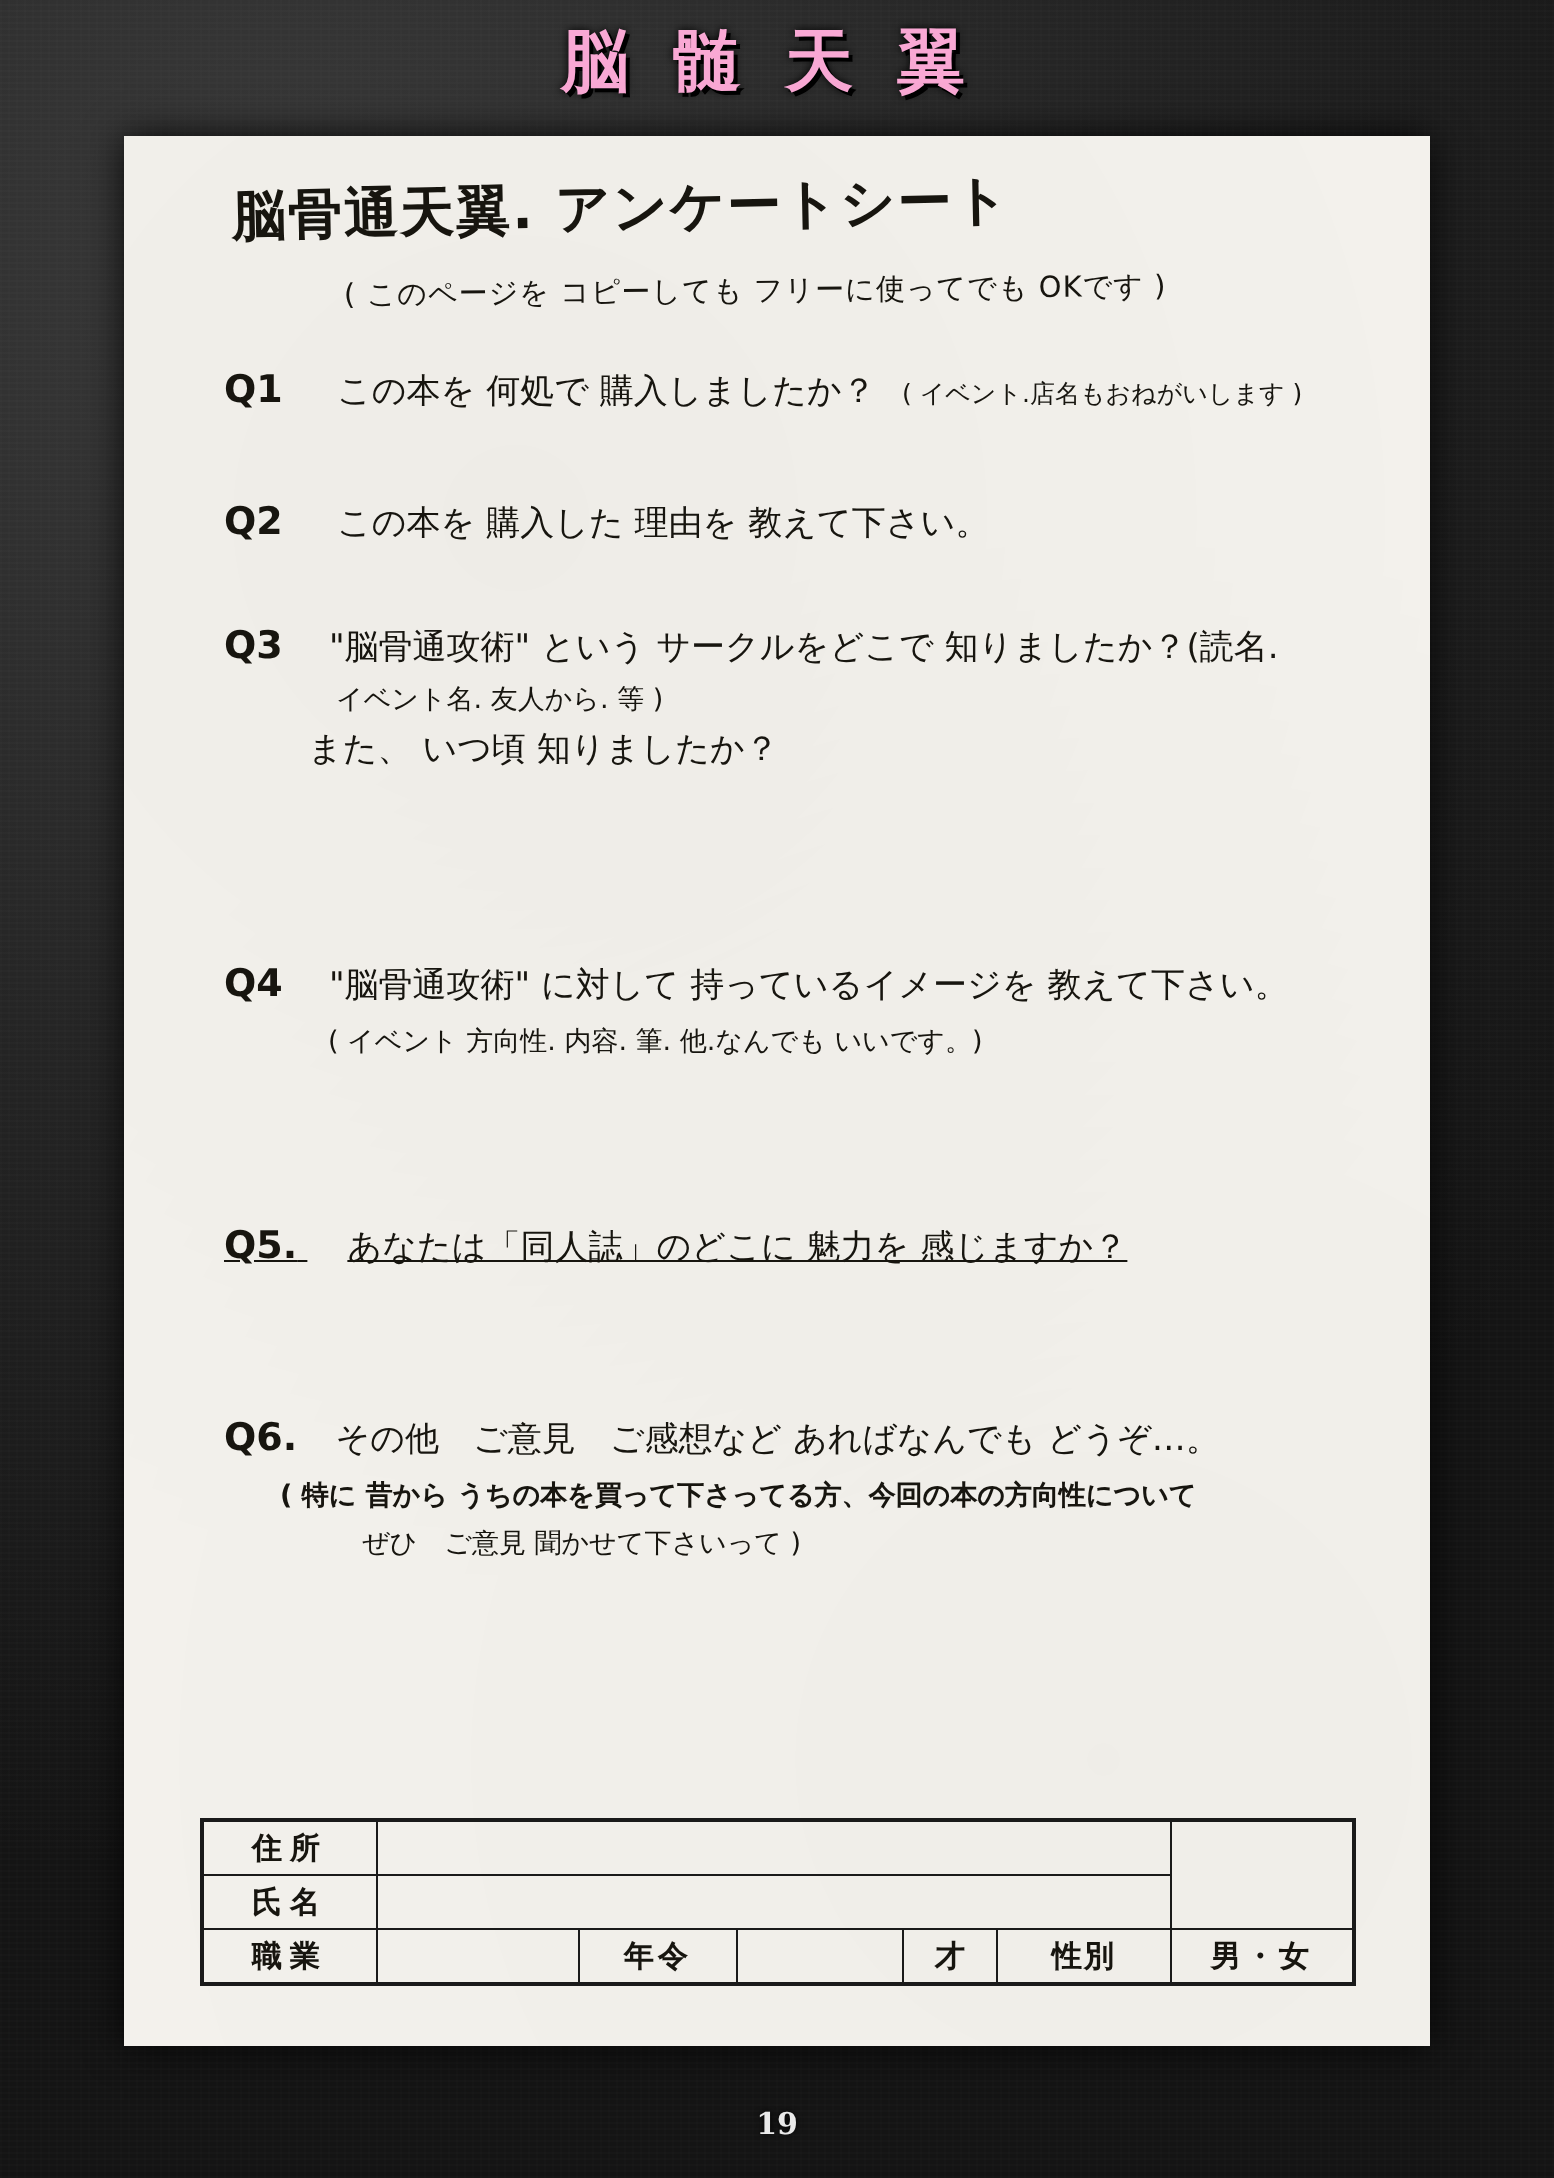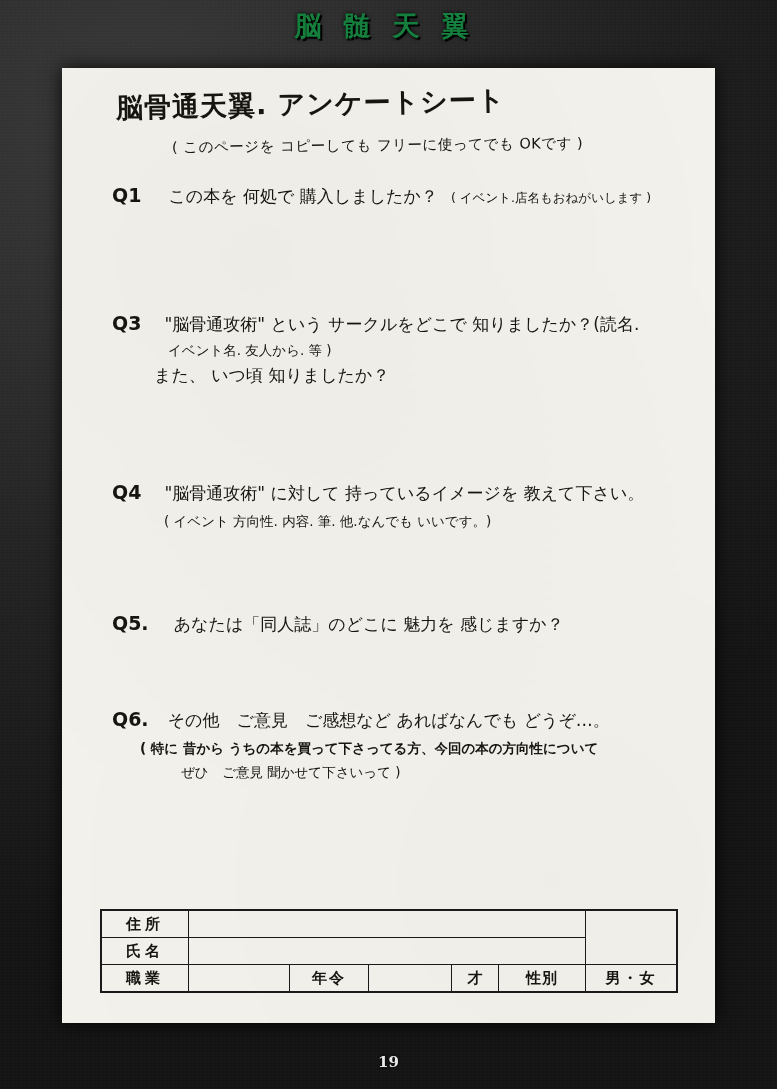--- a/index.html
+++ b/index.html
@@ -33,22 +33,22 @@
       repeating-linear-gradient(90deg, rgba(255,255,255,.04) 0 1px, rgba(0,0,0,0) 1px 4px);
   }
 
   
   .header-title {
     position: absolute;
     top: 8px;
     left: 0;
     width: 100%;
     text-align: center;
-    color: #15803d;
-    font-size: 27px;
+    color: #f9a8d4;
+    font-size: 34px;
     letter-spacing: 14px;
     font-weight: 700;
     font-family: "DejaVu Sans", sans-serif;
     text-shadow: 0 0 4px #000, 2px 2px 0 #000;
   }
   .header-title .boxed {
     display: inline-block;
     padding: 0 4px;
   }
 
@@ -176,20 +176,24 @@
 
   <div class="handwriting doc-title">脳骨通天翼. アンケートシート</div>
   <div class="handwriting doc-subtitle">( このページを コピーしても フリーに使ってでも OKです )</div>
 
   <div class="q handwriting" style="left:50px; top:116px;">
     <span class="q-label rot-a">Q1</span>
     <span class="q-main rot-a" style="margin-left:22px;">この本を 何処で 購入しましたか？</span>
     <span class="q-note rot-a" style="margin-left:8px;">( イベント.店名もおねがいします )</span>
   </div>
 
+  <div class="q handwriting" style="left:50px; top:182px;">
+    <span class="q-label rot-b">Q2</span>
+    <span class="q-main rot-b" style="margin-left:22px;">この本を 購入した 理由を 教えて下さい。</span>
+  </div>
 
   <div class="q handwriting" style="left:50px; top:244px;">
     <span class="line">
       <span class="q-label rot-a">Q3</span>
       <span class="q-main rot-a" style="margin-left:18px;">"脳骨通攻術" という サークルをどこで 知りましたか？(読名.</span>
     </span>
     <span class="line" style="margin-left:56px; margin-top:4px;">
       <span class="q-sub rot-b">イベント名. 友人から. 等 )</span>
     </span>
     <span class="line" style="margin-left:42px; margin-top:4px;">
@@ -200,21 +204,21 @@
   <div class="q handwriting" style="left:50px; top:413px;">
     <span class="line">
       <span class="q-label rot-a">Q4</span>
       <span class="q-main rot-a" style="margin-left:18px;">"脳骨通攻術" に対して 持っているイメージを 教えて下さい。</span>
     </span>
     <span class="line" style="margin-left:52px; margin-top:6px;">
       <span class="q-sub rot-b">( イベント 方向性. 内容. 筆. 他.なんでも いいです。)</span>
     </span>
   </div>
 
-  <div class="q handwriting" style="left:50px; top:544px;">
+  <div class="q handwriting" style="left:50px; top:544px;text-decoration:underline;">
     <span class="q-label rot-b">Q5.</span>
     <span class="q-main rot-b" style="margin-left:20px;">あなたは「同人誌」のどこに 魅力を 感じますか？</span>
   </div>
 
   <div class="q handwriting" style="left:50px; top:640px;">
     <span class="line">
       <span class="q-label rot-a">Q6.</span>
       <span class="q-main rot-a" style="margin-left:14px;">その他　ご意見　ご感想など あればなんでも どうぞ…。</span>
     </span>
     <span class="line" style="margin-left:28px; margin-top:6px;font-weight:bold;">

